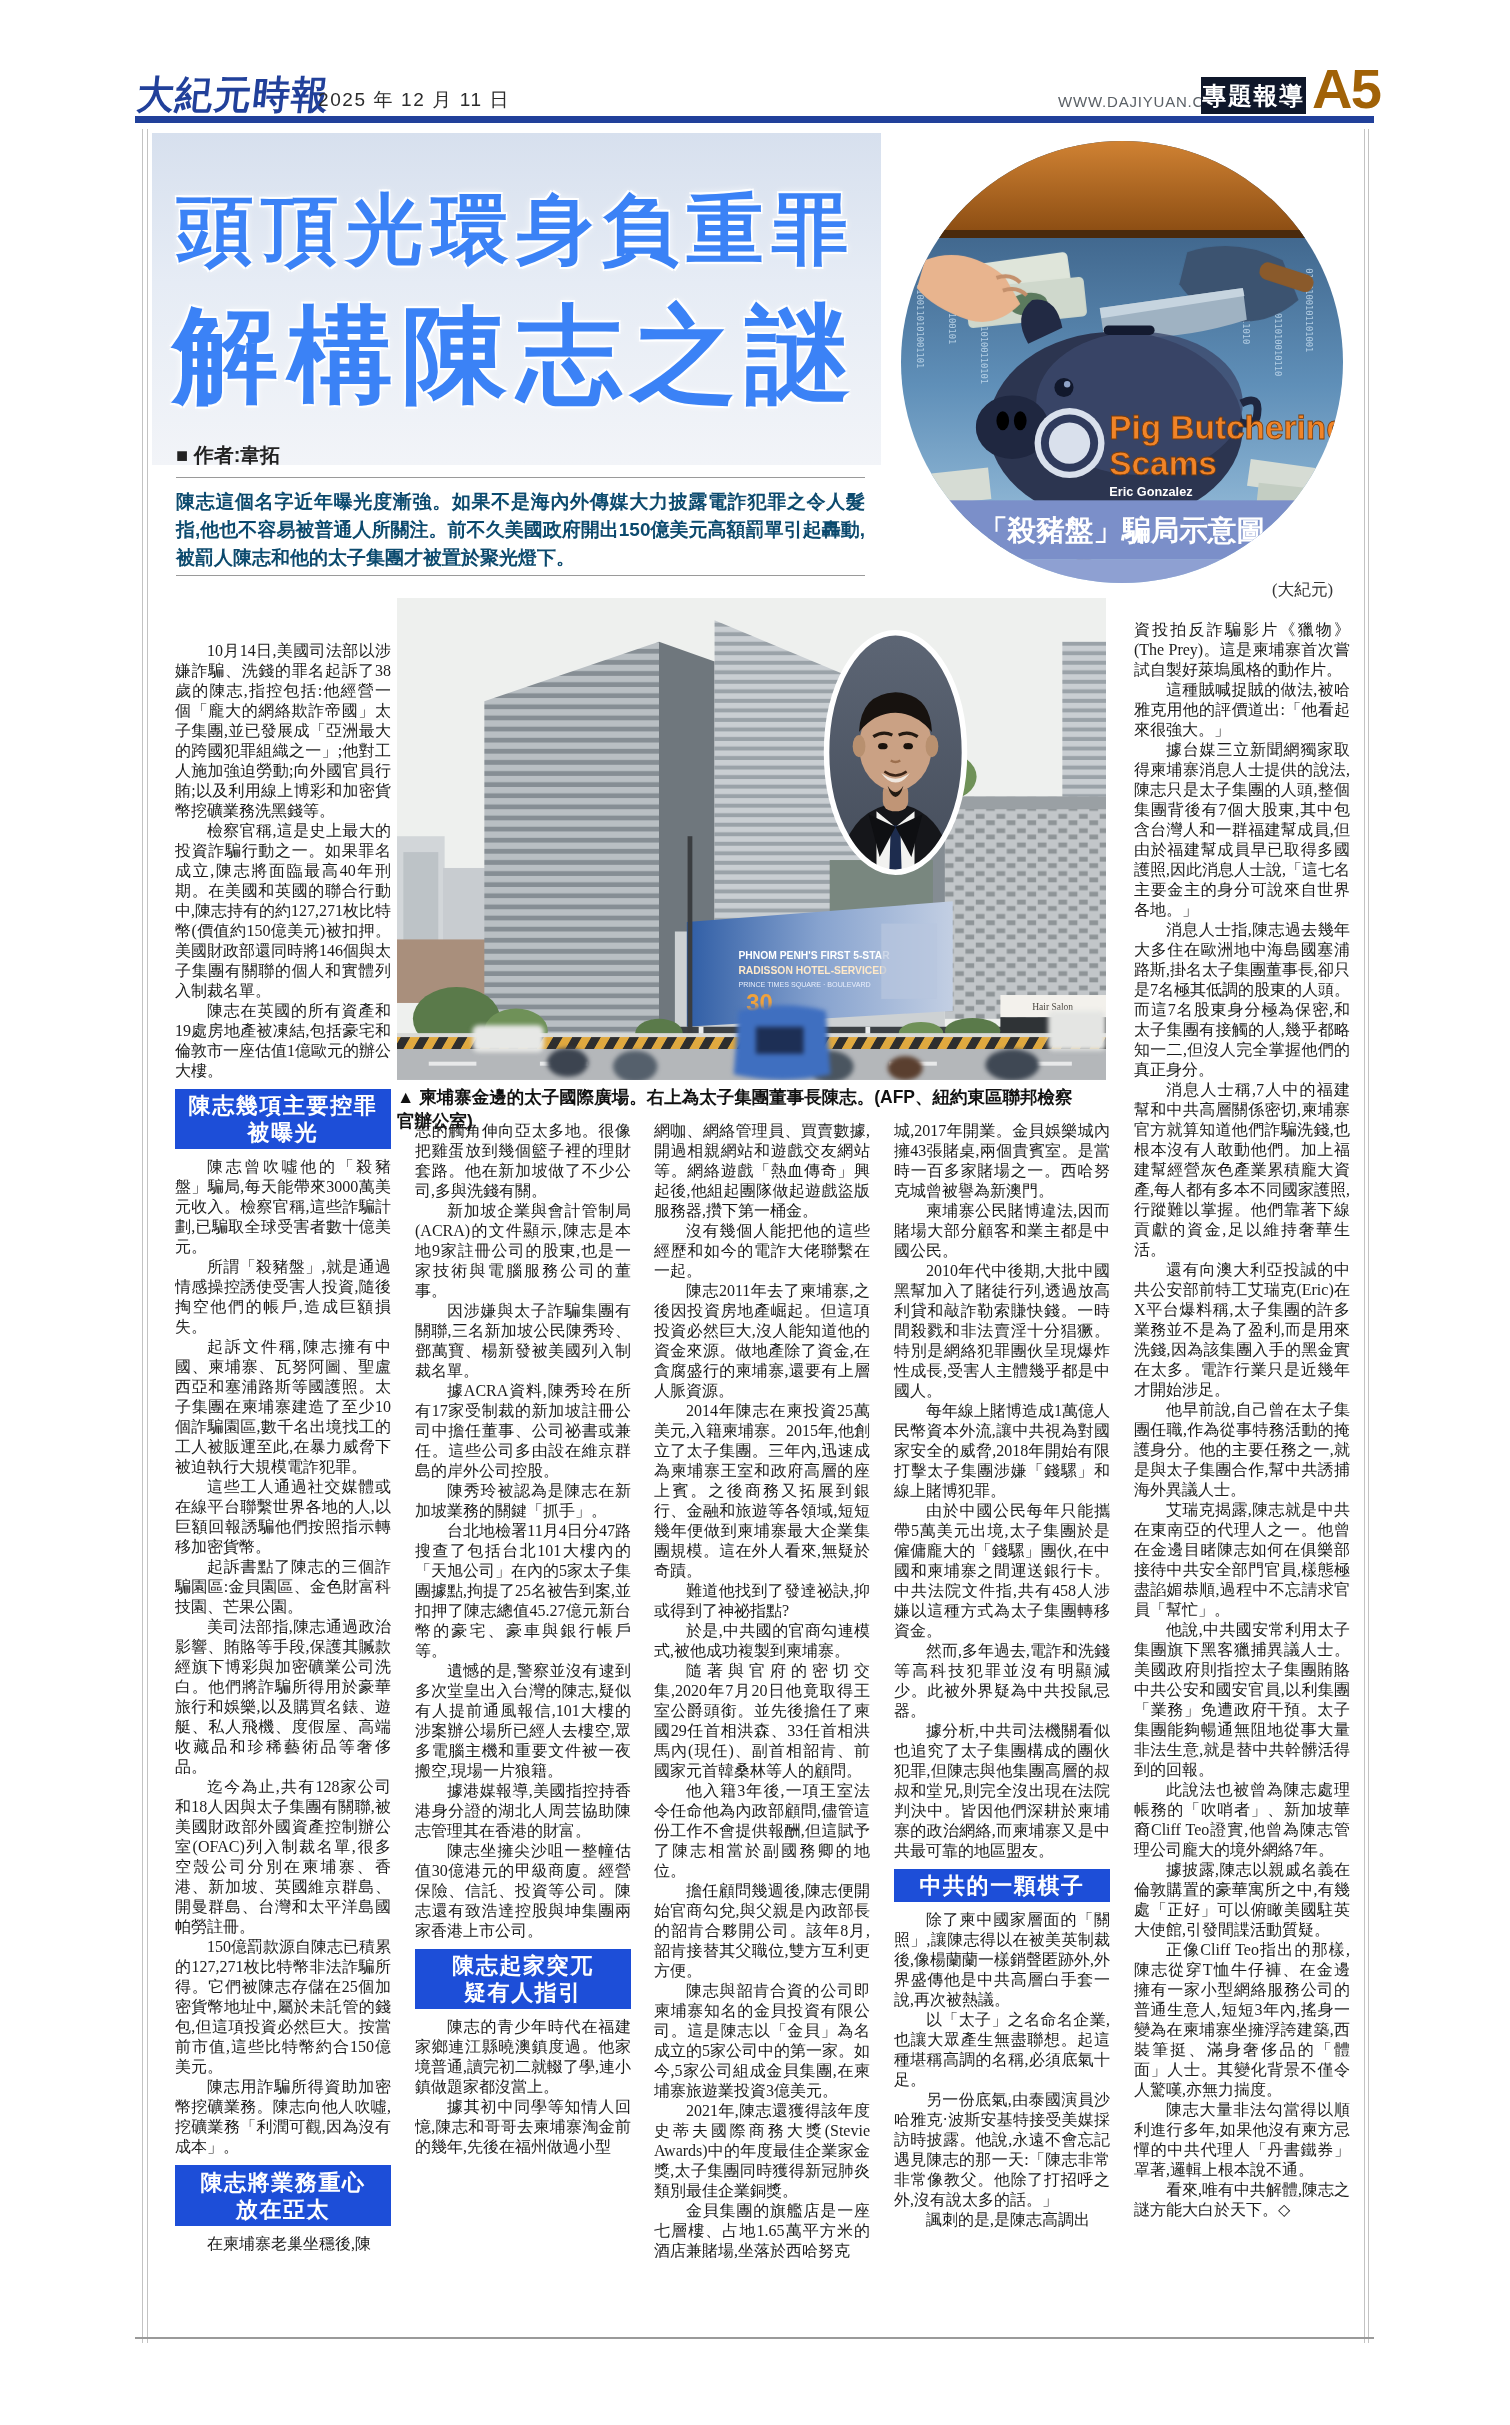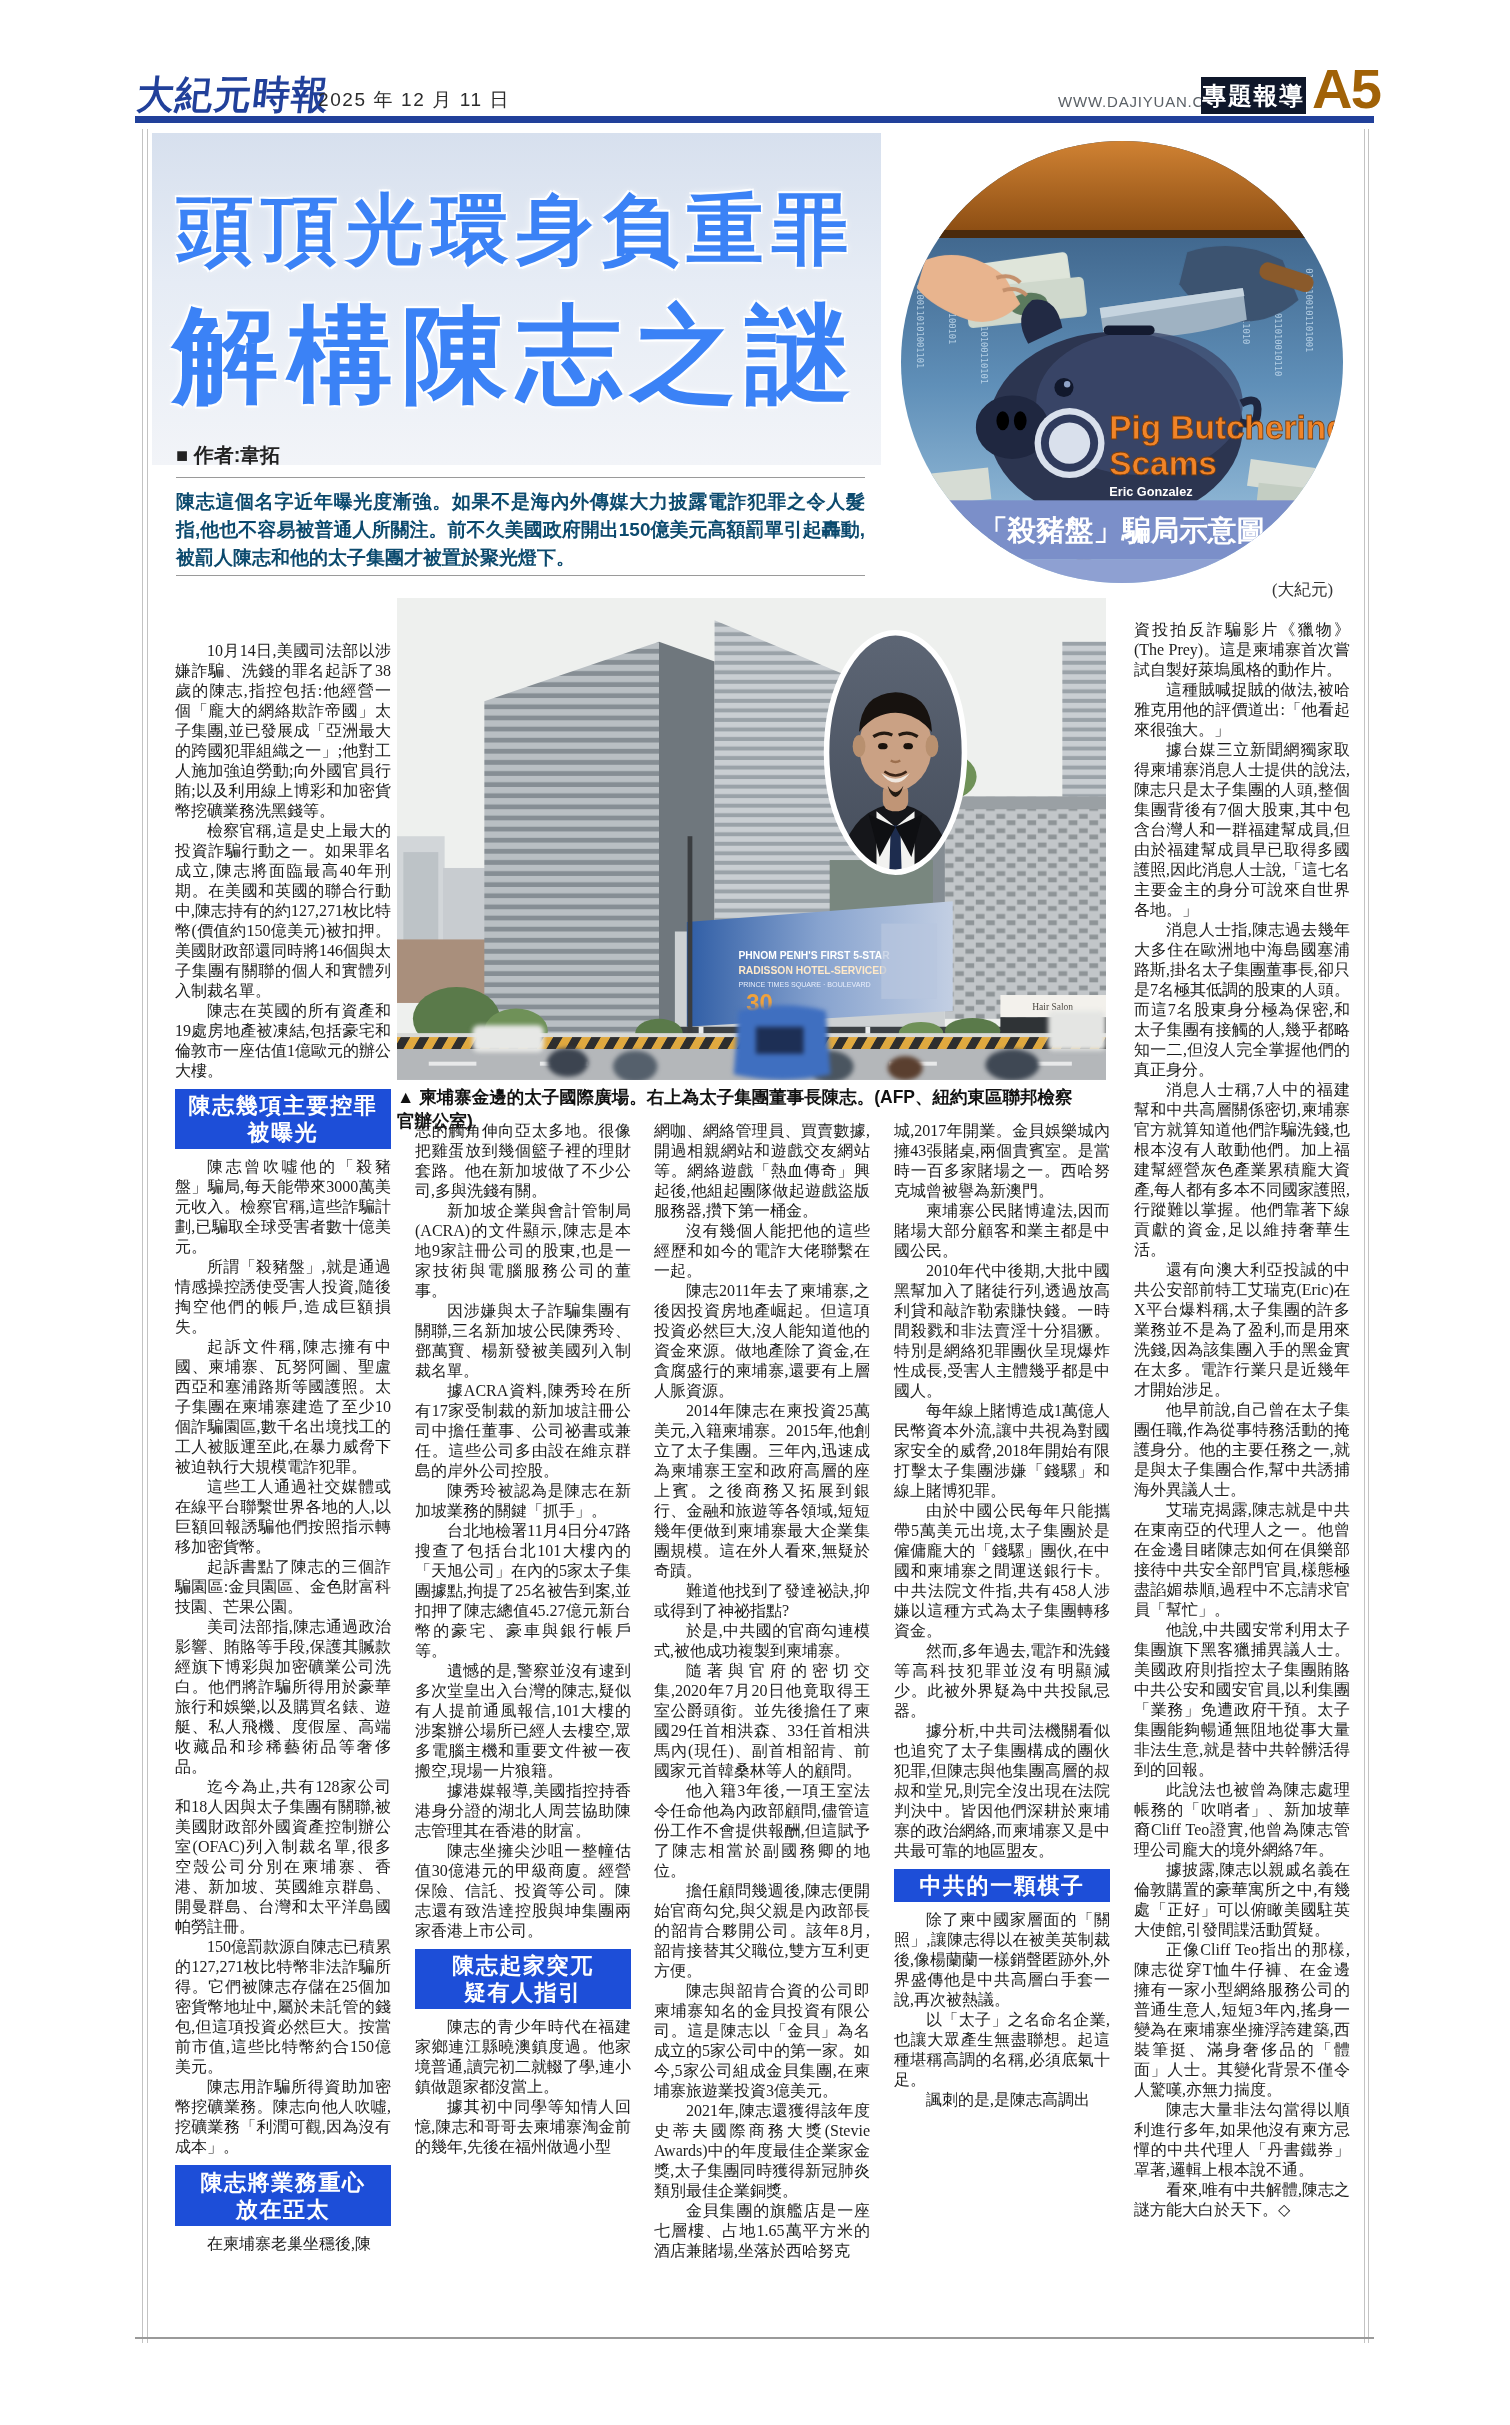--- a/index.html
+++ b/index.html
@@ -380,20 +380,21 @@
       <p class="ni">城,2017年開業。金貝娛樂城內擁43張賭桌,兩個貴賓室。是當時一百多家賭場之一。西哈努克城曾被譽為新澳門。</p>
       <p>柬埔寨公民賭博違法,因而賭場大部分顧客和業主都是中國公民。</p>
       <p>2010年代中後期,大批中國黑幫加入了賭徒行列,透過放高利貸和敲詐勒索賺快錢。一時間殺戮和非法賣淫十分猖獗。特別是網絡犯罪團伙呈現爆炸性成長,受害人主體幾乎都是中國人。</p>
       <p>每年線上賭博造成1萬億人民幣資本外流,讓中共視為對國家安全的威脅,2018年開始有限打擊太子集團涉嫌「錢騾」和線上賭博犯罪。</p>
       <p>由於中國公民每年只能攜帶5萬美元出境,太子集團於是僱傭龐大的「錢騾」團伙,在中國和柬埔寨之間運送銀行卡。中共法院文件指,共有458人涉嫌以這種方式為太子集團轉移資金。</p>
       <p>然而,多年過去,電詐和洗錢等高科技犯罪並沒有明顯減少。此被外界疑為中共投鼠忌器。</p>
       <p>據分析,中共司法機關看似也追究了太子集團構成的團伙犯罪,但陳志與他集團高層的叔叔和堂兄,則完全沒出現在法院判決中。皆因他們深耕於柬埔寨的政治網絡,而柬埔寨又是中共最可靠的地區盟友。</p>
       <div class="subhead">中共的一顆棋子</div>
       <p>除了柬中國家層面的「關照」,讓陳志得以在被美英制裁後,像楊蘭蘭一樣銷聲匿跡外,外界盛傳他是中共高層白手套一說,再次被熱議。</p>
       <p>以「太子」之名命名企業,也讓大眾產生無盡聯想。起這種堪稱高調的名稱,必須底氣十足。</p>
+      <p>另一份底氣,由泰國演員沙哈雅克·波斯安基特接受美媒採訪時披露。他說,永遠不會忘記遇見陳志的那一天:「陳志非常非常像教父。他除了打招呼之外,沒有說太多的話。」</p>
       <p>諷刺的是,是陳志高調出</p>
     </div>
   <div class="col c5">
       <p class="ni">資投拍反詐騙影片《獵物》(The Prey)。這是柬埔寨首次嘗試自製好萊塢風格的動作片。</p>
       <p>這種賊喊捉賊的做法,被哈雅克用他的評價道出:「他看起來很強大。」</p>
       <p>據台媒三立新聞網獨家取得柬埔寨消息人士提供的說法,陳志只是太子集團的人頭,整個集團背後有7個大股東,其中包含台灣人和一群福建幫成員,但由於福建幫成員早已取得多國護照,因此消息人士說,「這七名主要金主的身分可說來自世界各地。」</p>
       <p>消息人士指,陳志過去幾年大多住在歐洲地中海島國塞浦路斯,掛名太子集團董事長,卻只是7名極其低調的股東的人頭。而這7名股東身分極為保密,和太子集團有接觸的人,幾乎都略知一二,但沒人完全掌握他們的真正身分。</p>
       <p>消息人士稱,7人中的福建幫和中共高層關係密切,柬埔寨官方就算知道他們詐騙洗錢,也根本沒有人敢動他們。加上福建幫經營灰色產業累積龐大資產,每人都有多本不同國家護照,行蹤難以掌握。他們靠著下線貢獻的資金,足以維持奢華生活。</p>
       <p>還有向澳大利亞投誠的中共公安部前特工艾瑞克(Eric)在X平台爆料稱,太子集團的許多業務並不是為了盈利,而是用來洗錢,因為該集團入手的黑金實在太多。電詐行業只是近幾年才開始涉足。</p>
       <p>他早前說,自己曾在太子集團任職,作為從事特務活動的掩護身分。他的主要任務之一,就是與太子集團合作,幫中共誘捕海外異議人士。</p>

